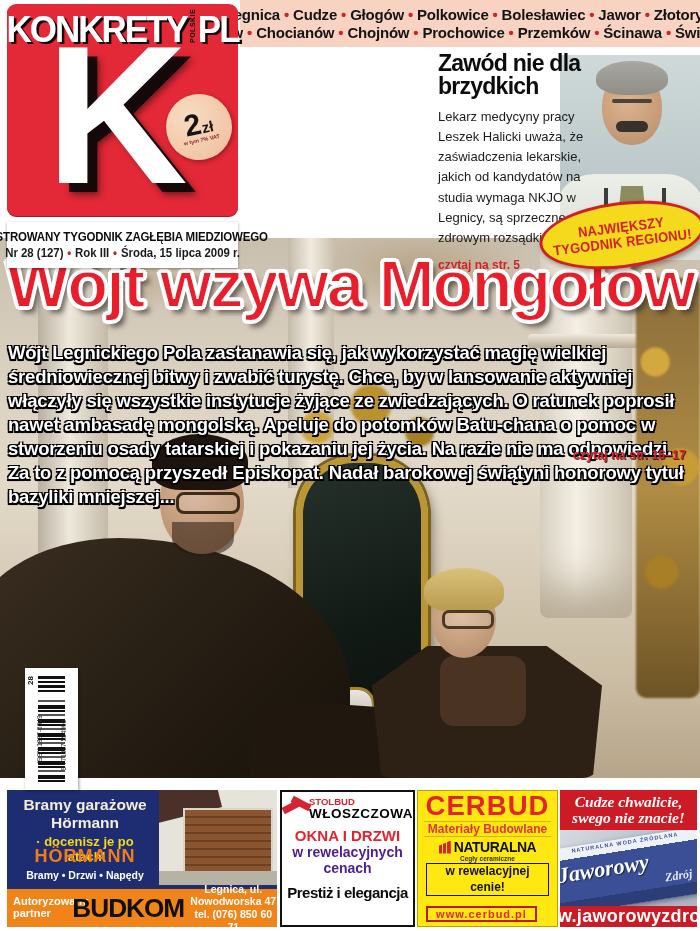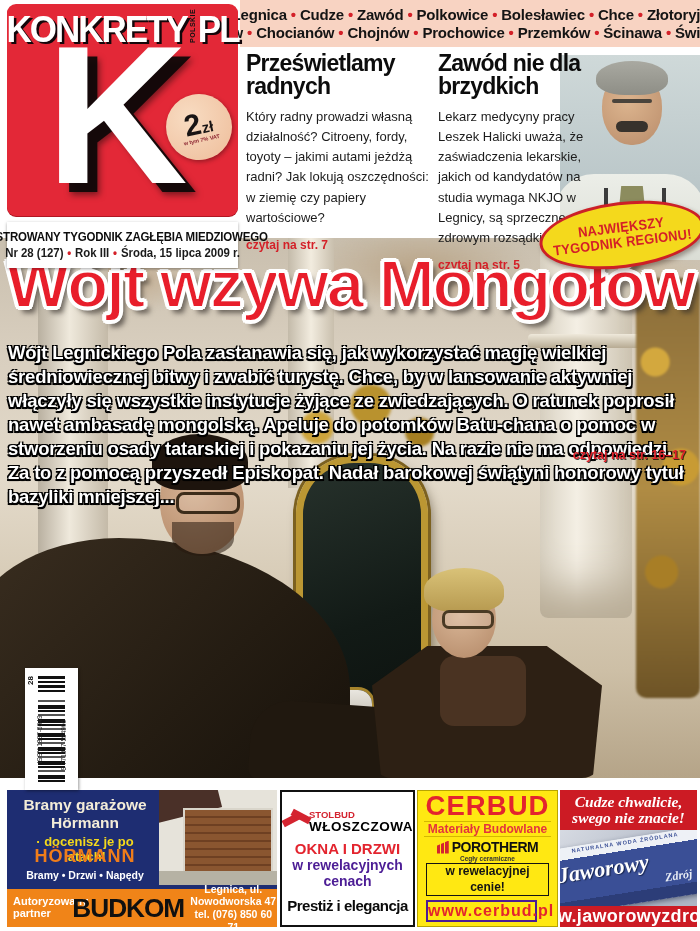--- a/index.html
+++ b/index.html
@@ -190,21 +190,21 @@
   .ah-floor{position:absolute;left:0;bottom:0;width:100%;height:14px;background:#b6b2a4;}
   .ah-strip{position:absolute;left:0;bottom:0;width:100%;height:38px;background:#f08418;
     display:flex;align-items:center;}
   .ah-partner{font-size:11px;font-weight:800;color:#fff;line-height:1.05;margin-left:6px;width:62px;}
   .ah-dealer{font-size:25px;font-weight:900;color:#101010;letter-spacing:-1px;transform:scaleX(1.05);}
   .ah-contact{font-size:10.5px;font-weight:800;color:#fff;line-height:1.2;margin-left:8px;
     text-align:center;flex:1;}
   
   .ad-stolbud{left:280px;width:135px;background:#fff;border:2px solid #111;box-sizing:border-box;
     text-align:center;}
-  .as-logo-row{margin-top:18px;display:flex;align-items:flex-start;justify-content:center;gap:3px;}
+  .as-logo-row{margin-top:5px;display:flex;align-items:flex-start;justify-content:center;gap:3px;}
   .as-roof{width:30px;height:18px;position:relative;}
   .as-roof:before,.as-roof:after{content:"";position:absolute;width:20px;height:7px;background:#d42430;}
   .as-roof:before{left:0;top:6px;transform:rotate(-28deg);}
   .as-roof:after{left:9px;top:3px;transform:rotate(28deg);}
   .as-brand1{font-size:9.5px;font-weight:800;color:#d42430;text-align:left;line-height:1;}
   .as-brand2{font-size:13.5px;font-weight:700;color:#000000;letter-spacing:.5px;line-height:1.1;text-align:left;}
   .as-l1{margin-top:6px;font-size:15px;font-weight:900;color:#e3242e;}
   .as-l2{font-size:14px;font-weight:800;color:#4c1d95;line-height:1.15;padding:0 8px;}
   .as-l3{margin-top:7px;font-size:15px;font-weight:800;color:#0a0a0a;letter-spacing:-.5px;}
   .as-box{position:absolute;left:5px;bottom:5px;width:121px;height:44px;background:#1779c4;
@@ -221,21 +221,21 @@
   .ac-l1{margin-top:3px;font-size:12px;font-weight:900;color:#141414;line-height:1.1;}
   .ac-poro{display:flex;align-items:center;justify-content:center;gap:3px;margin-top:2px;}
   .ac-poro-icon{width:12px;height:13px;
     background:linear-gradient(90deg,#d42430 0 3px,transparent 3px 4px,#d42430 4px 7px,transparent 7px 8px,#d42430 8px 11px);
     clip-path:polygon(0 40%,100% 0,100% 100%,0 100%);}
   .ac-poro-name{font-size:14px;font-weight:900;color:#101010;letter-spacing:-.5px;}
   .ac-small{font-size:6.5px;font-weight:700;color:#333;}
   .ac-l3{font-size:12px;font-weight:900;color:#141414;border:1px solid #141414;
     margin:1px 8px 0;line-height:1.3;}
   .ac-web{position:absolute;left:8px;bottom:4px;width:111px;box-sizing:border-box;
-    border:2px solid #4c1d95;font-size:16px;font-weight:900;color:#e3242e;
+    border:2px solid #b91c1c;font-size:11px;font-weight:900;color:#e3242e;
     letter-spacing:1px;background:#ffe812;cursor:pointer;}
   
   .ad-jaworowy{left:560px;width:137px;background:#c3c9d4;}
   .aj-top{position:absolute;left:0;top:0;width:100%;height:40px;background:#cc1b24;
     display:flex;flex-direction:column;align-items:center;justify-content:center;}
   .aj-slogan{font-family:"Liberation Serif",serif;font-style:italic;font-weight:700;
     font-size:15.5px;color:#fff;line-height:1.05;white-space:nowrap;}
   .aj-photo{position:absolute;left:0;top:40px;width:100%;height:76px;overflow:hidden;
     background:linear-gradient(135deg,#d6dae2,#aeb6c4 70%);}
   .aj-label{position:absolute;left:-8px;top:8px;width:155px;height:66px;transform:rotate(-9deg);
@@ -289,32 +289,27 @@
     </div>
     <div class="k-letter">K</div>
     <div class="price-circle">
       <div class="price-value"><span>2</span><span class="unit">zł</span></div>
       <div class="price-note">w tym 7% VAT</div>
     </div>
   </div>
 
   <div class="abs city-bar">
     <div class="city-line">
-      <span>Legnica</span><span class="city-sep">•</span><span>Cudze</span><span class="city-sep">•</span><span>Zawód</span><span class="city-sep">•</span><span>Polkowice</span><span class="city-sep">•</span><span>Bolesławiec</span><span class="city-sep">•</span><span>Chce</span><span class="city-sep">•</span><span>Złotoryja</span>
+      <span>Legnica</span><span class="city-sep">•</span><span>Cudze</span><span class="city-sep">•</span><span>Głogów</span><span class="city-sep">•</span><span>Polkowice</span><span class="city-sep">•</span><span>Bolesławiec</span><span class="city-sep">•</span><span>Jawor</span><span class="city-sep">•</span><span>Złotoryja</span>
     </div>
     <div class="city-line">
       <span>Bolków</span><span class="city-sep">•</span><span>Chocianów</span><span class="city-sep">•</span><span>Chojnów</span><span class="city-sep">•</span><span>Prochowice</span><span class="city-sep">•</span><span>Przemków</span><span class="city-sep">•</span><span>Ścinawa</span><span class="city-sep">•</span><span>Świerzawa</span>
     </div>
   </div>
 
-  <div class="abs teaser teaser-1">
-    <div class="teaser-title">Prześwietlamy radnych</div>
-    <div class="teaser-body">Który radny prowadzi własną działalność? Citroeny, fordy, toyoty – jakimi autami jeżdżą radni? Jak lokują oszczędności: w ziemię czy papiery wartościowe?</div>
-    <div class="teaser-link">czytaj na str. 7</div>
-  </div>
 
   <div class="abs teaser teaser-2">
     <div class="teaser-title">Zawód nie dla brzydkich</div>
     <div class="teaser-body">Lekarz medycyny pracy Leszek Halicki uważa, że zaświadczenia lekarskie, jakich od kandydatów na studia wymaga NKJO w Legnicy, są sprzeczne ze zdrowym rozsądkiem.</div>
     <div class="teaser-link">czytaj na str. 5</div>
   </div>
 
   <div class="abs doctor-photo">
     <div class="doc-coat"></div>
     <div class="doc-shirt"></div>
@@ -381,21 +376,21 @@
     <div class="as-l1">OKNA I DRZWI</div>
     <div class="as-l2">w rewelacyjnych cenach</div>
     <div class="as-l3">Prestiż i elegancja</div>
   </div>
 
   <div class="abs ad ad-cerbud">
     <div class="ac-brand">CERBUD</div>
     <div class="ac-sub">Materiały Budowlane</div>
     <div class="ac-poro">
       <div class="ac-poro-icon"></div>
-      <div class="ac-poro-name">POROTHERM</div>
+      <div class="ac-poro-name">NATURALNA</div>
     </div>
     <div class="ac-small">Cegły ceramiczne</div>
     <div class="ac-l3">w rewelacyjnej cenie!</div>
 
     <div class="ac-web">www.cerbud.pl</div>
   </div>
 
   <div class="abs ad ad-jaworowy">
     <div class="aj-top">
       <div class="aj-slogan">Cudze chwalicie,</div>

